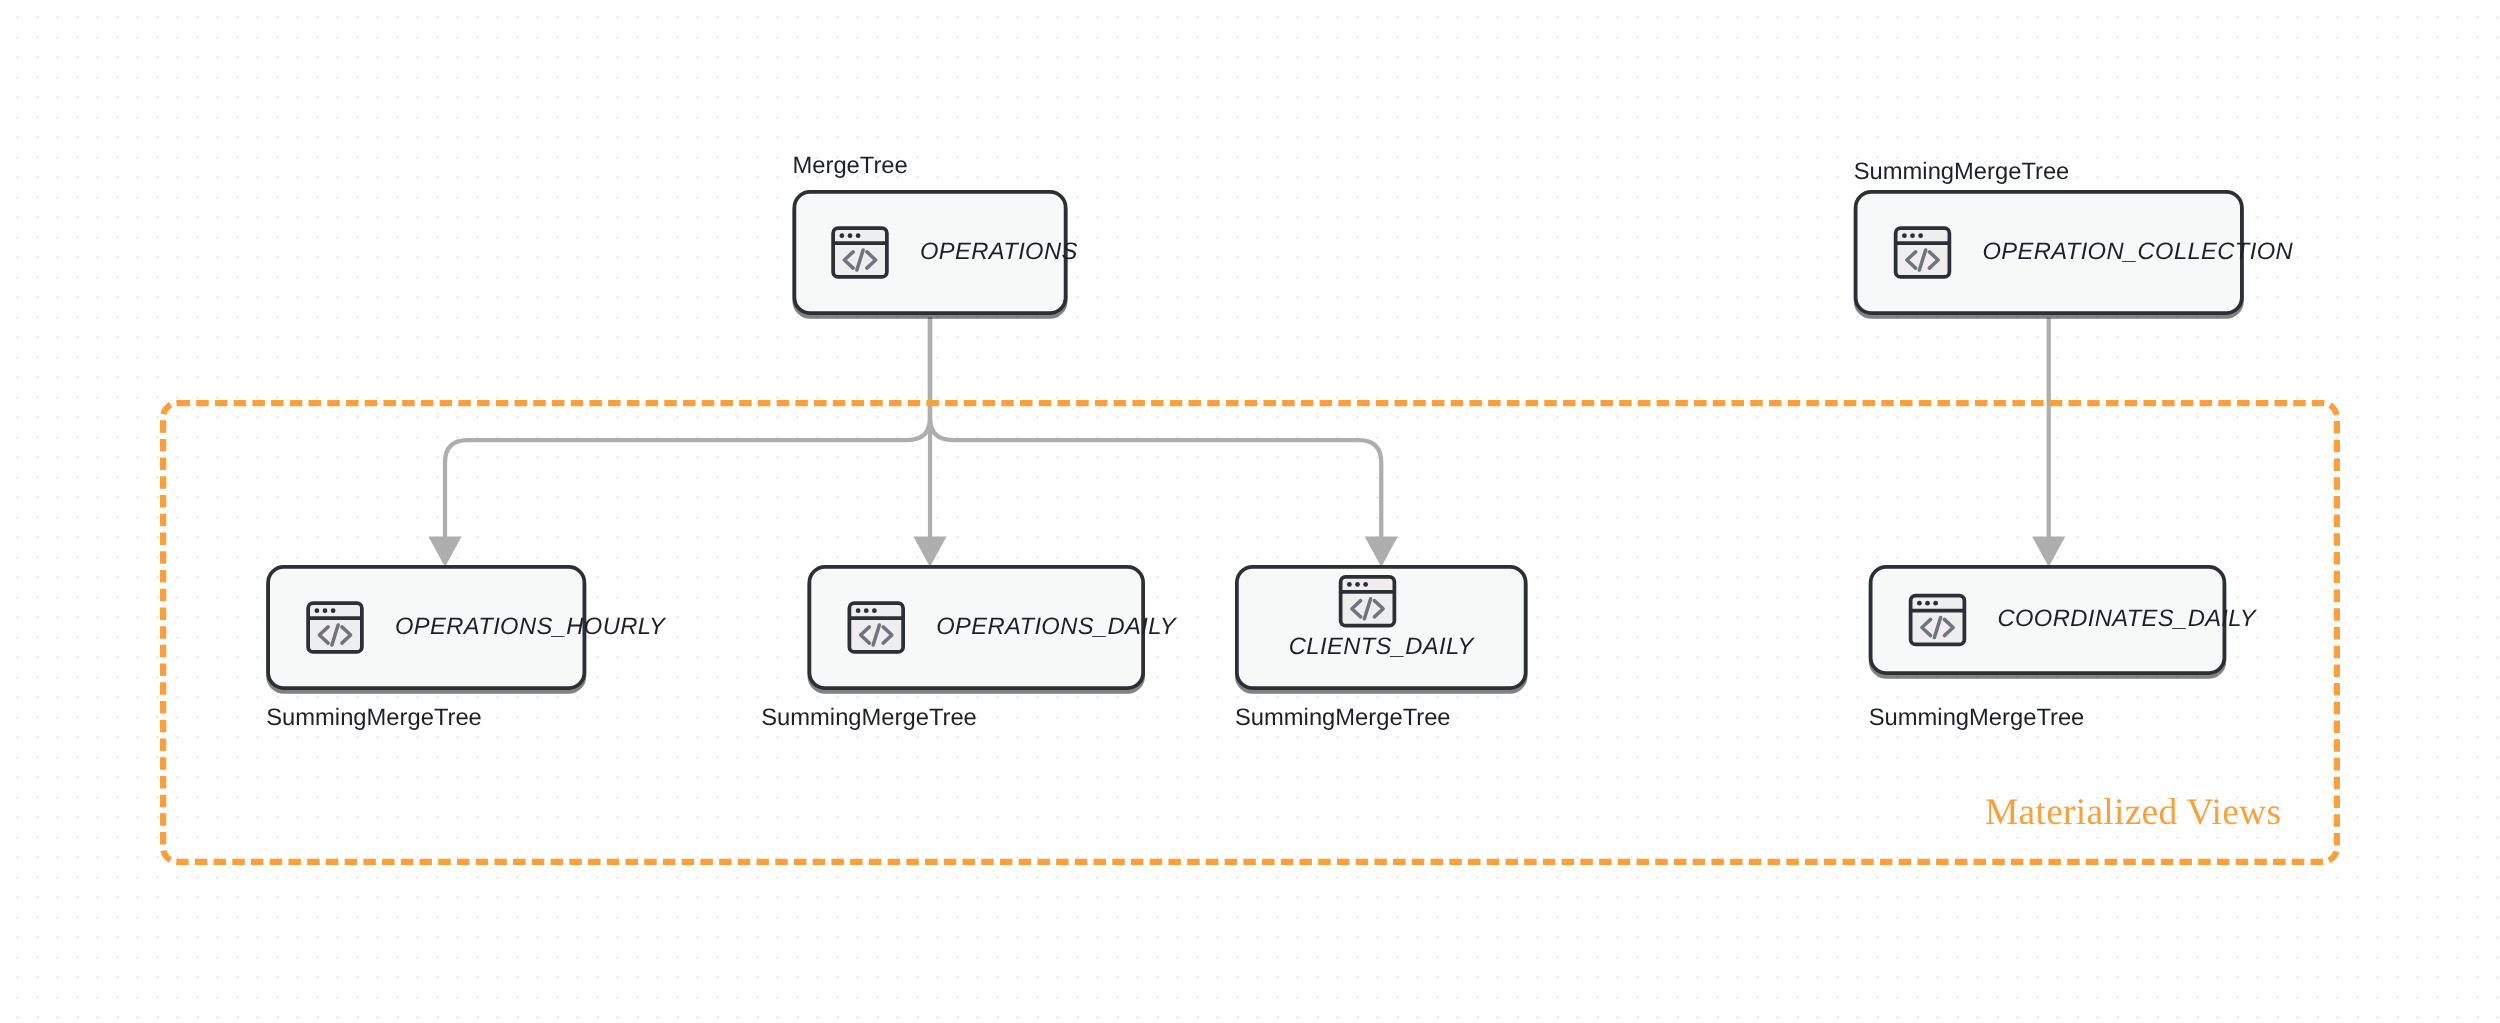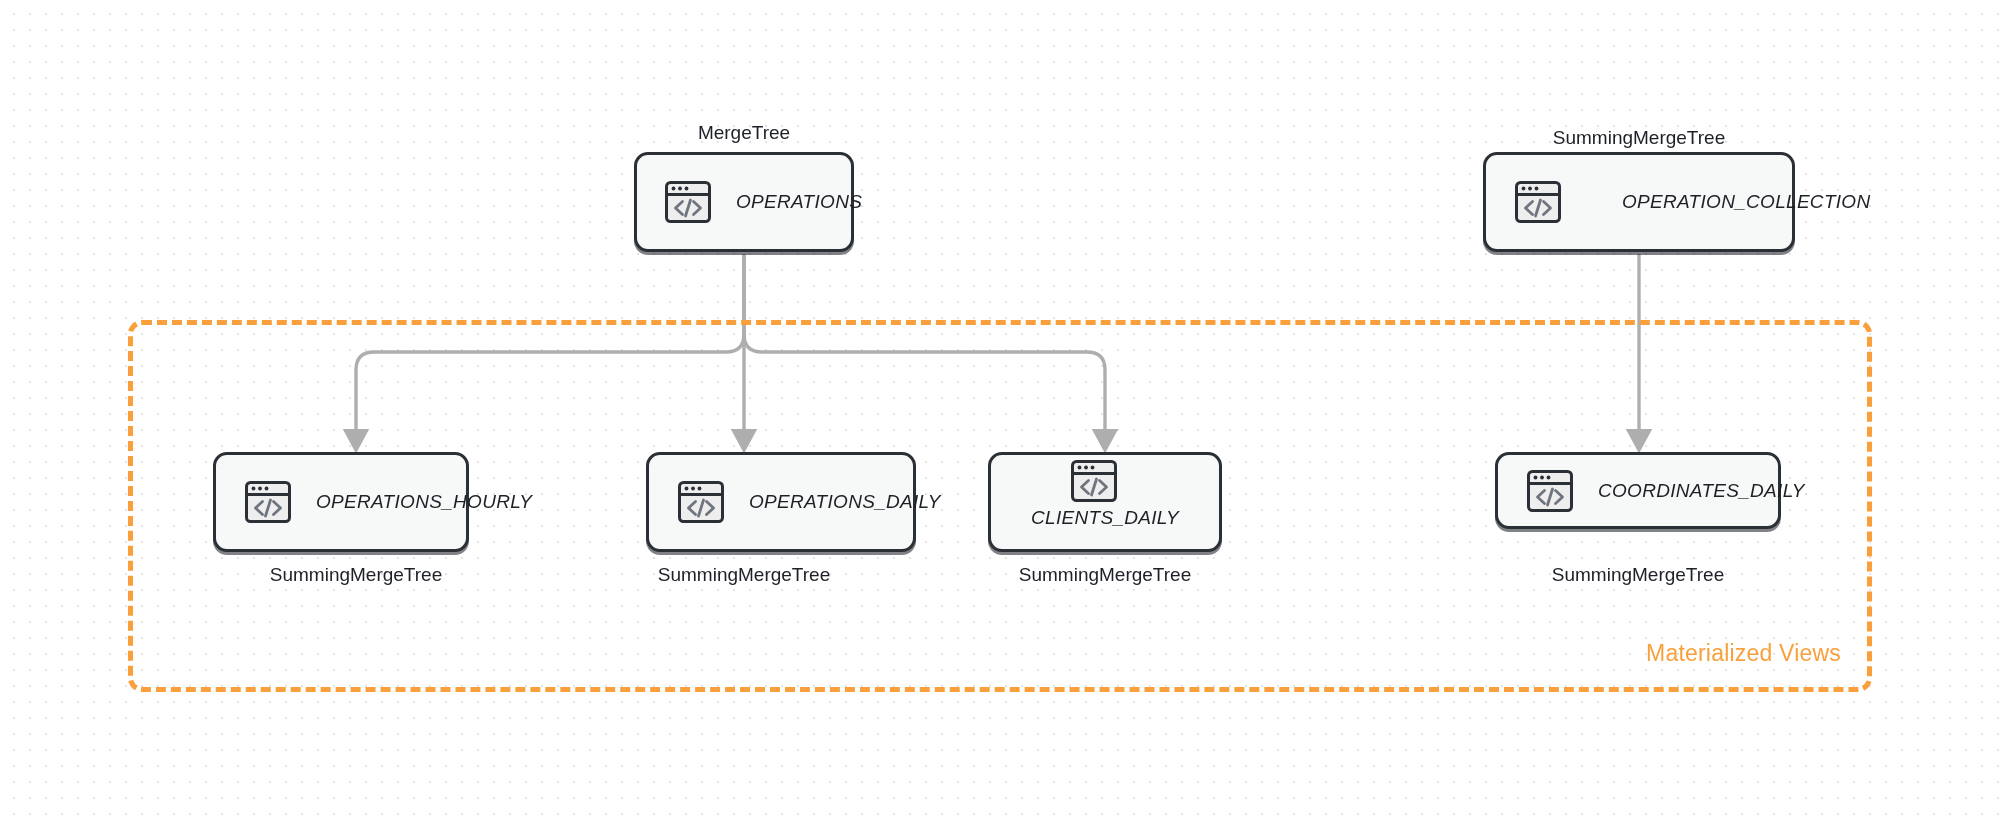--- a/index.html
+++ b/index.html
@@ -38,26 +38,27 @@
     position: absolute;
     left: 128px;
     top: 320px;
     width: 1744px;
     height: 372px;
     border: 5px dashed #f9a03c;
     border-radius: 14px;
   }
   .mv-group-label {
     position: absolute;
-    right: 26px;
+    right: 42px;
     bottom: 20px;
     color: #f9a03c;
-    font-size: 23px;
+    font-size: 30px;
     letter-spacing: 0.2px;
     white-space: nowrap;
+    font-family: Liberation Serif, serif;
   }
 
   
   .node {
     position: absolute;
     display: flex;
     align-items: center;
     background: #f7f8f8;
     border: 3px solid #2b2f36;
     border-radius: 14px;
@@ -79,31 +80,30 @@
     letter-spacing: 0.3px;
     white-space: nowrap;
   }
 
   
   .engine-caption {
     position: absolute;
     font-size: 19px;
     color: #1d2026;
     white-space: nowrap;
-    text-align: center;
   }
 
   
   #node-operations          { left: 634px;  top: 152px; width: 220px; height: 100px; padding-left: 25px; }
-  #node-operation-collection{ left: 1483px; top: 152px; width: 312px; height: 100px; gap: 36px; }
+  #node-operation-collection{ left: 1483px; top: 152px; width: 312px; height: 100px; }
 
   #node-operations-hourly   { left: 213px;  top: 452px; width: 256px; height: 100px; }
   #node-operations-daily    { left: 609px;  top: 452px; width: 270px; height: 100px; margin-left: 37px; }
   #node-clients-daily       { left: 988px;  top: 452px; width: 234px; height: 100px; flex-direction: column; }
-  #node-coordinates-daily   { left: 1495px; top: 452px; width: 286px; height: 77px; }
+  #node-coordinates-daily   { left: 1495px; top: 452px; width: 286px; height: 88px; }
 
   #caption-operations            { left: 634px;  top: 122px; width: 220px; }
   #caption-operation-collection  { left: 1483px; top: 127px; width: 312px; }
 
   #caption-operations-hourly  { left: 213px;  top: 564px; width: 286px; }
   #caption-operations-daily   { left: 609px;  top: 564px; width: 270px; }
   #caption-clients-daily      { left: 988px;  top: 564px; width: 234px; }
   #caption-coordinates-daily  { left: 1495px; top: 564px; width: 286px; }
 </style>
 </head>

